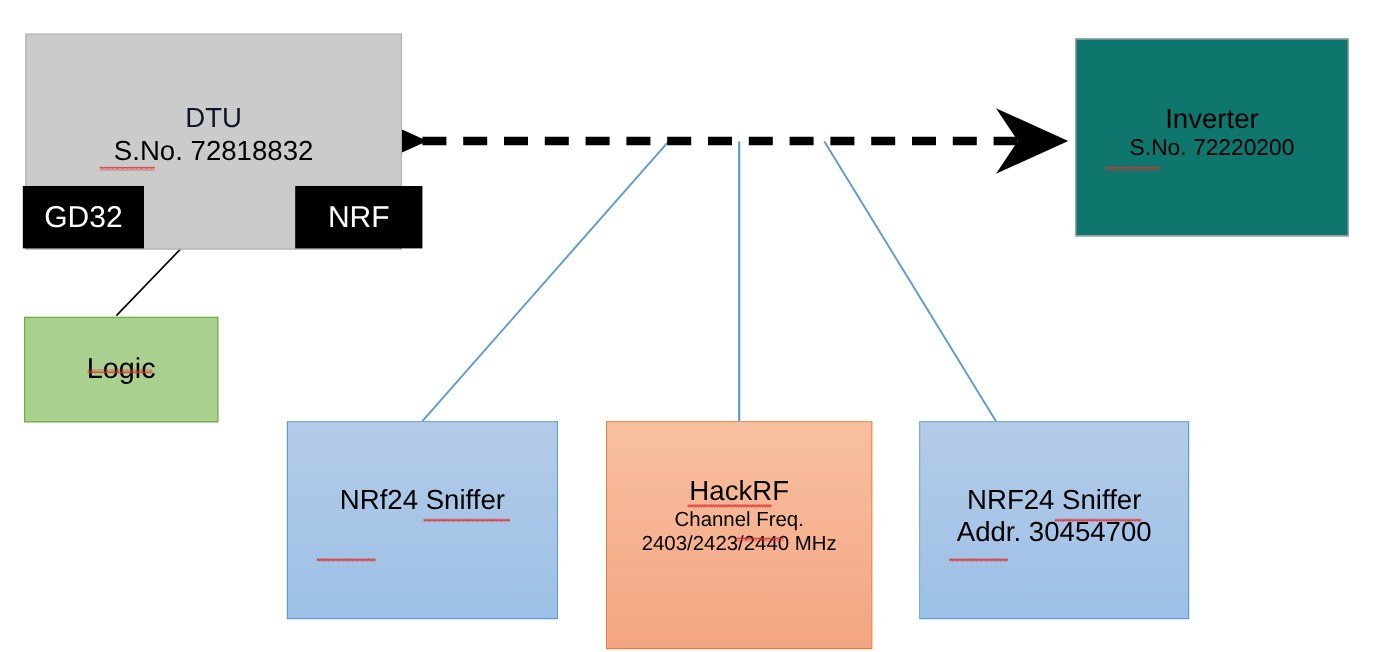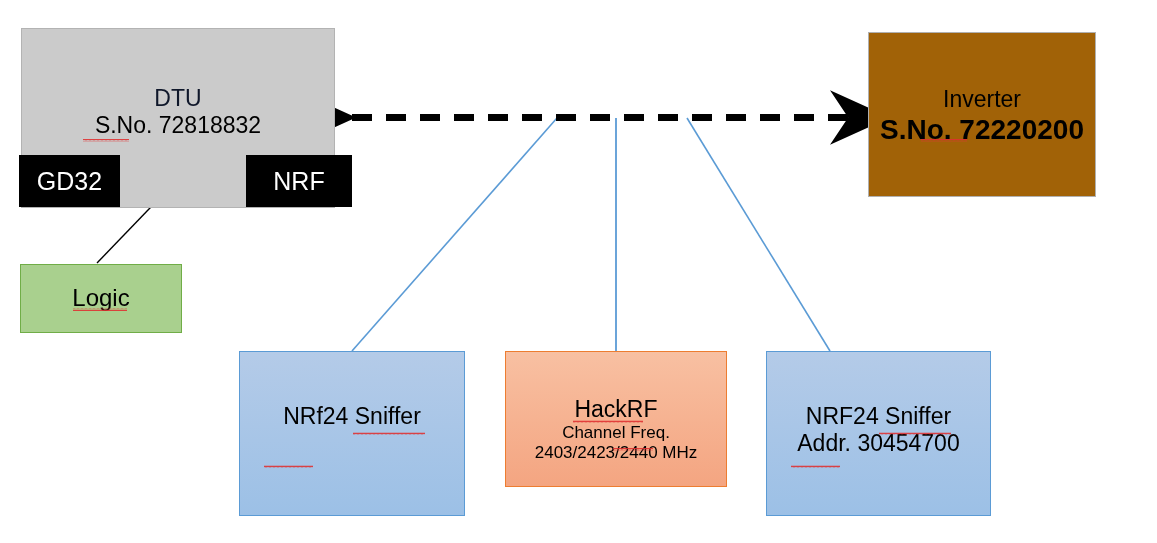--- a/index.html
+++ b/index.html
@@ -37,32 +37,32 @@
     border: 1px solid #b3b3b3;
     justify-content: flex-start;
     padding-top: 56px;
     z-index: 2;
   }
   #dtu-box .t1 { font-size: 23px; color: #0f172a; }
   #dtu-box .t2 { font-size: 23px; color: #000; }
 
   
   #inverter-box {
-    left: 868px;
+    left: 896px;
     top: 32px;
     width: 228px;
     height: 165px;
-    background: #a16207;
+    background: #0f766e;
     border: 1px solid #b0b0b0;
     justify-content: flex-start;
     padding-top: 53px;
     z-index: 2;
   }
   #inverter-box .t1 { font-size: 23px; color: #000; }
-  #inverter-box .t2 { font-size: 28px; color: #000; font-weight: bold; }
+  #inverter-box .t2 { font-size: 19px; color: #000; }
 
   
   .blackbox {
     position: absolute;
     background: #000000;
     color: #ffffff;
     display: flex;
     align-items: center;
     justify-content: center;
     font-size: 25px;
@@ -70,21 +70,21 @@
     box-sizing: border-box;
   }
   #gd32-box { left: 19px;  top: 155px; width: 101px; height: 52px; }
   #nrf-box  { left: 229px; top: 155px; width: 106px; height: 52px; margin-left: 17px; }
 
   
   #logic-box {
     left: 20px;
     top: 264px;
     width: 162px;
-    height: 69px;
+    height: 88px;
     background: #a9d08e;
     border: 1px solid #70ad47;
     font-size: 24px;
     color: #000;
     z-index: 3;
   }
 
   
   .sniffer {
     background: linear-gradient(180deg,#b4cbe8 0%, #9cc0e6 100%);
@@ -94,21 +94,21 @@
     left: 239px; top: 351px; width: 226px; height: 165px;
     justify-content: flex-start; padding-top: 51px;
   }
   #sniffer-right {
     left: 766px; top: 351px; width: 225px; height: 165px;
     justify-content: flex-start; padding-top: 51px;
   }
   .sniffer .t1, .sniffer .t2 { font-size: 23px; color: #000; }
 
   #hackrf-box {
-    left: 505px; top: 351px; width: 222px; height: 136px;
+    left: 505px; top: 351px; width: 222px; height: 190px;
     background: linear-gradient(180deg,#f8c0a2 0%, #f4a581 100%);
     border: 1px solid #ed7d31;
     justify-content: flex-start;
     padding-top: 44px;
   }
   #hackrf-box .t1 { font-size: 23px; color: #000; }
   #hackrf-box .t2 { font-size: 17px; color: #000; }
   #hackrf-box .t3 { font-size: 17px; color: #000; }
 
   

